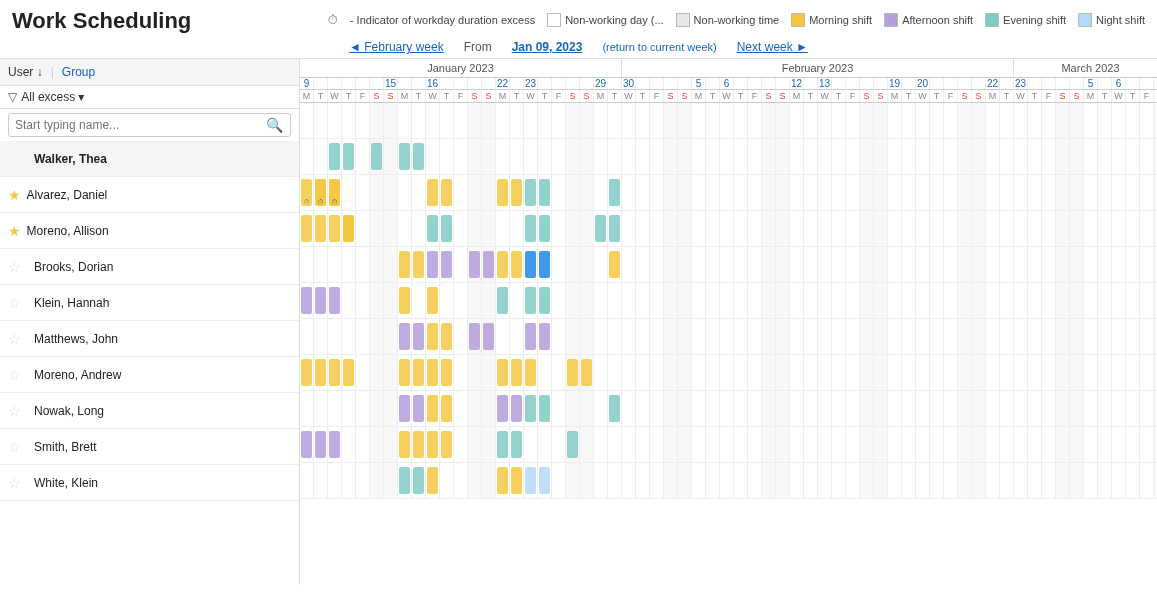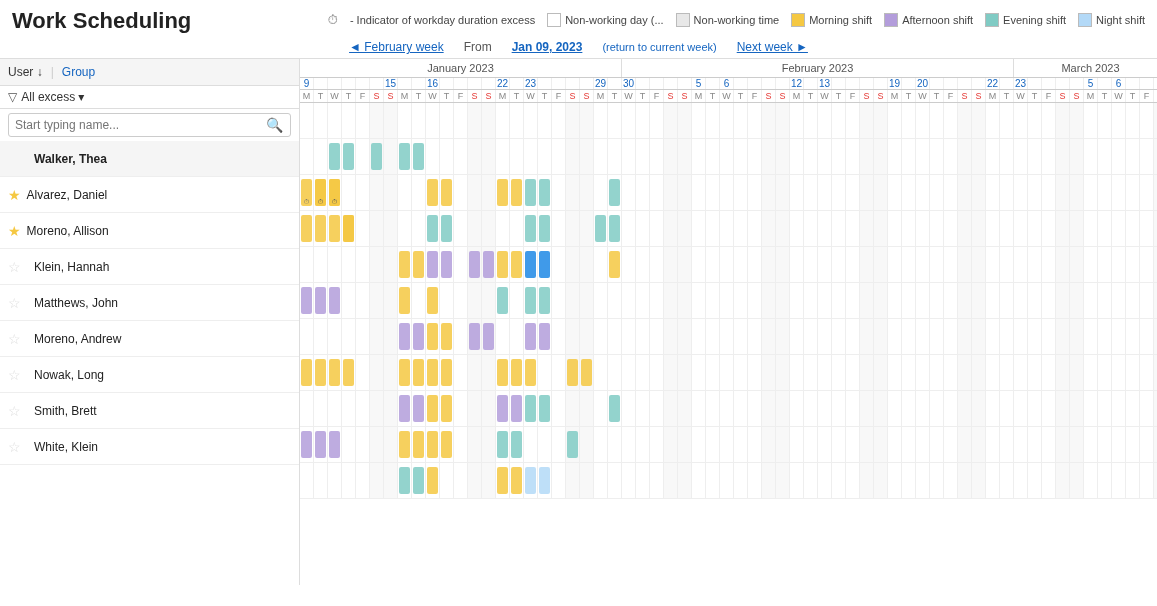--- a/index.html
+++ b/index.html
@@ -137,20 +137,24 @@
         <div class="employee-row">
           <span class="star-icon">★</span>
           <span class="employee-name">Alvarez, Daniel</span>
         </div>
         <div class="employee-row">
           <span class="star-icon">★</span>
           <span class="employee-name">Moreno, Allison</span>
         </div>
         <div class="employee-row">
           <span class="no-star" style="color: rgb(221, 221, 221); font-size: 14px; margin-right: 6px;">☆</span>
+          <span class="employee-name">Brooks, Dorian</span>
+        </div>
+        <div class="employee-row">
+          <span class="no-star" style="color: rgb(221, 221, 221); font-size: 14px; margin-right: 6px;">☆</span>
           <span class="employee-name">Klein, Hannah</span>
         </div>
         <div class="employee-row">
           <span class="no-star" style="color: rgb(221, 221, 221); font-size: 14px; margin-right: 6px;">☆</span>
           <span class="employee-name">Matthews, John</span>
         </div>
         <div class="employee-row">
           <span class="no-star" style="color: rgb(221, 221, 221); font-size: 14px; margin-right: 6px;">☆</span>
           <span class="employee-name">Moreno, Andrew</span>
         </div>

